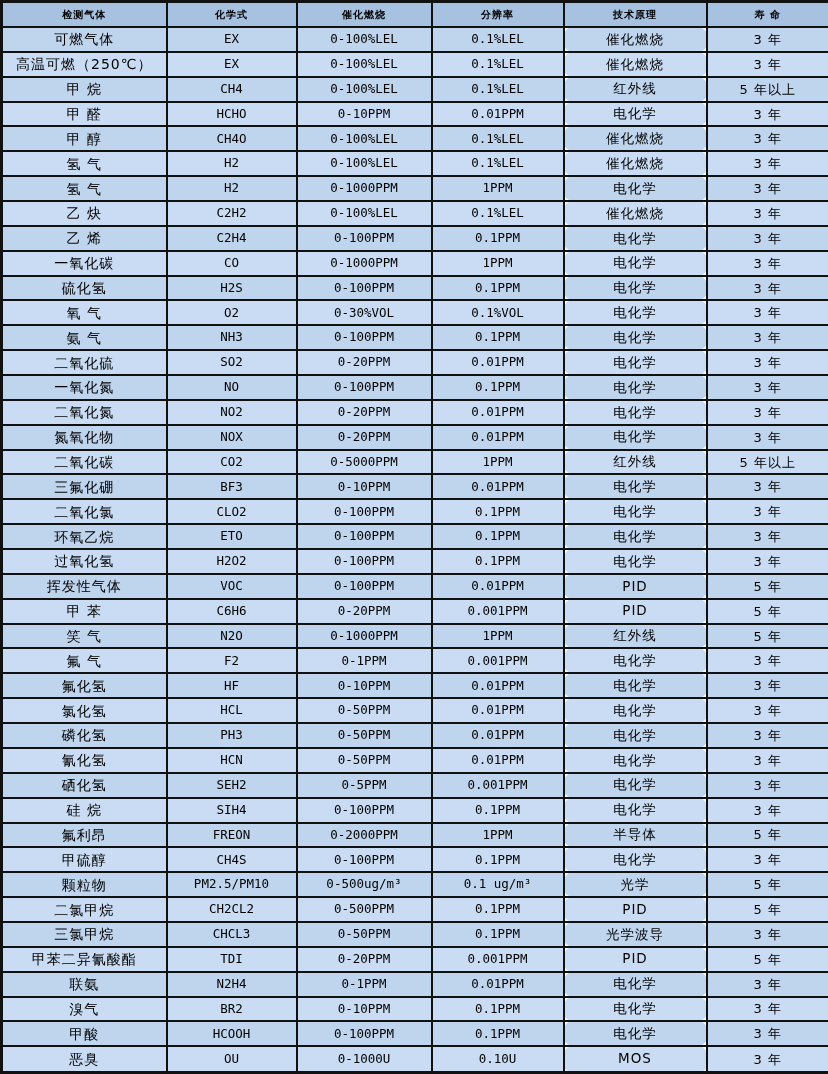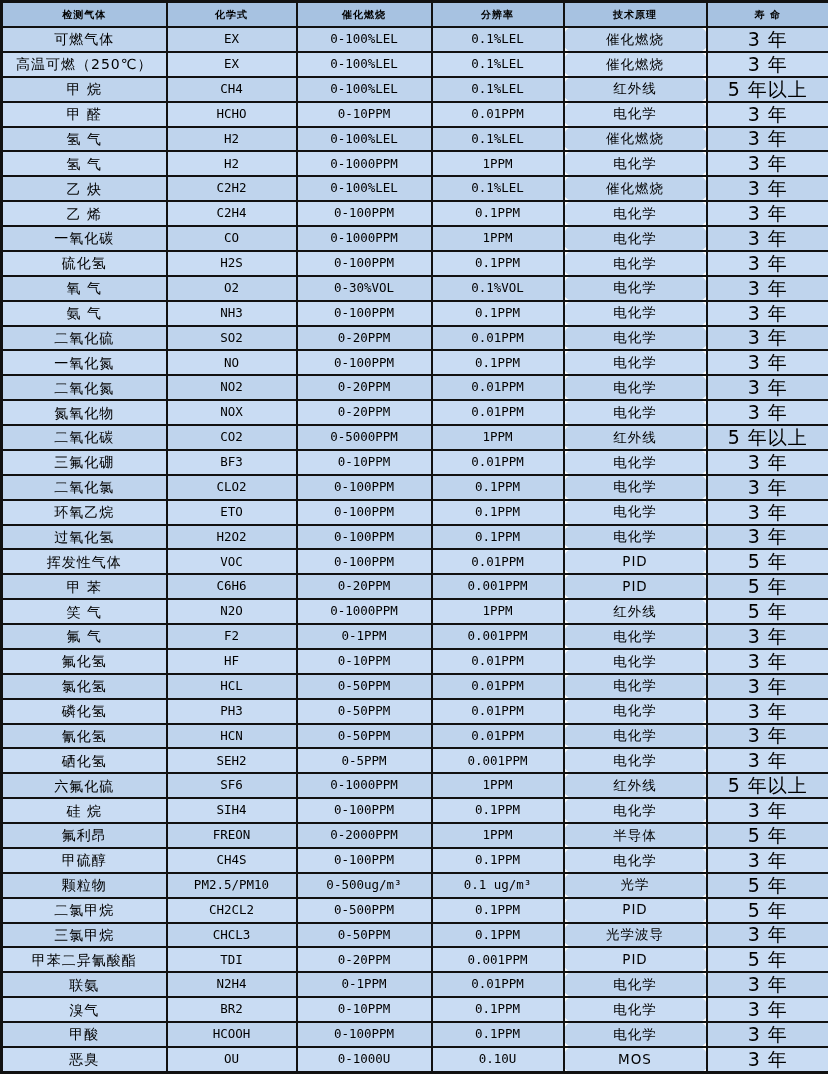--- a/index.html
+++ b/index.html
@@ -34,21 +34,21 @@
   tbody tr:nth-child(even) td{background:var(--row-bg);}
   
   col.c0{width:165px;} col.c1{width:130px;} col.c2{width:135px;}
   col.c3{width:132px;} col.c4{width:143px;} col.c5{width:123px;}
   
   tbody td:nth-child(1){font-size:14px;letter-spacing:1px;}
   tbody td:nth-child(2),
   tbody td:nth-child(3),
   tbody td:nth-child(4){font-family:"DejaVu Sans Mono", monospace;font-size:12.5px;}
   tbody td:nth-child(5){font-size:13.5px;letter-spacing:1px;border-radius:9px;}
-  tbody td:nth-child(6){font-size:19px;letter-spacing:1px;}
+  tbody td:nth-child(6){font-size:13px;letter-spacing:1px;}
 </style>
 </head>
 <body>
 
 <table>
   <colgroup>
     <col class="c0">
       <col class="c1">
       <col class="c2">
     <col class="c3">
@@ -92,20 +92,28 @@
       </tr>
       <tr>
         <td>甲 醛</td>
         <td>HCHO</td>
         <td>0-10PPM</td>
         <td>0.01PPM</td>
         <td>电化学</td>
         <td>3 年</td>
       </tr>
       <tr>
+        <td>甲 醇</td>
+        <td>CH4O</td>
+        <td>0-100%LEL</td>
+        <td>0.1%LEL</td>
+        <td>催化燃烧</td>
+        <td>3 年</td>
+      </tr>
+      <tr>
         <td>氢 气</td>
         <td>H2</td>
         <td>0-100%LEL</td>
         <td>0.1%LEL</td>
         <td>催化燃烧</td>
         <td>3 年</td>
       </tr>
       <tr>
         <td>氢 气</td>
         <td>H2</td>
@@ -300,28 +308,20 @@
       </tr>
       <tr>
         <td>硒化氢</td>
         <td>SEH2</td>
         <td>0-5PPM</td>
         <td>0.001PPM</td>
         <td>电化学</td>
         <td>3 年</td>
       </tr>
       <tr>
-        <td>六氟化硫</td>
-        <td>SF6</td>
-        <td>0-1000PPM</td>
-        <td>1PPM</td>
-        <td>红外线</td>
-        <td>5 年以上</td>
-      </tr>
-      <tr>
         <td>硅 烷</td>
         <td>SIH4</td>
         <td>0-100PPM</td>
         <td>0.1PPM</td>
         <td>电化学</td>
         <td>3 年</td>
       </tr>
       <tr>
         <td>氟利昂</td>
         <td>FREON</td>

